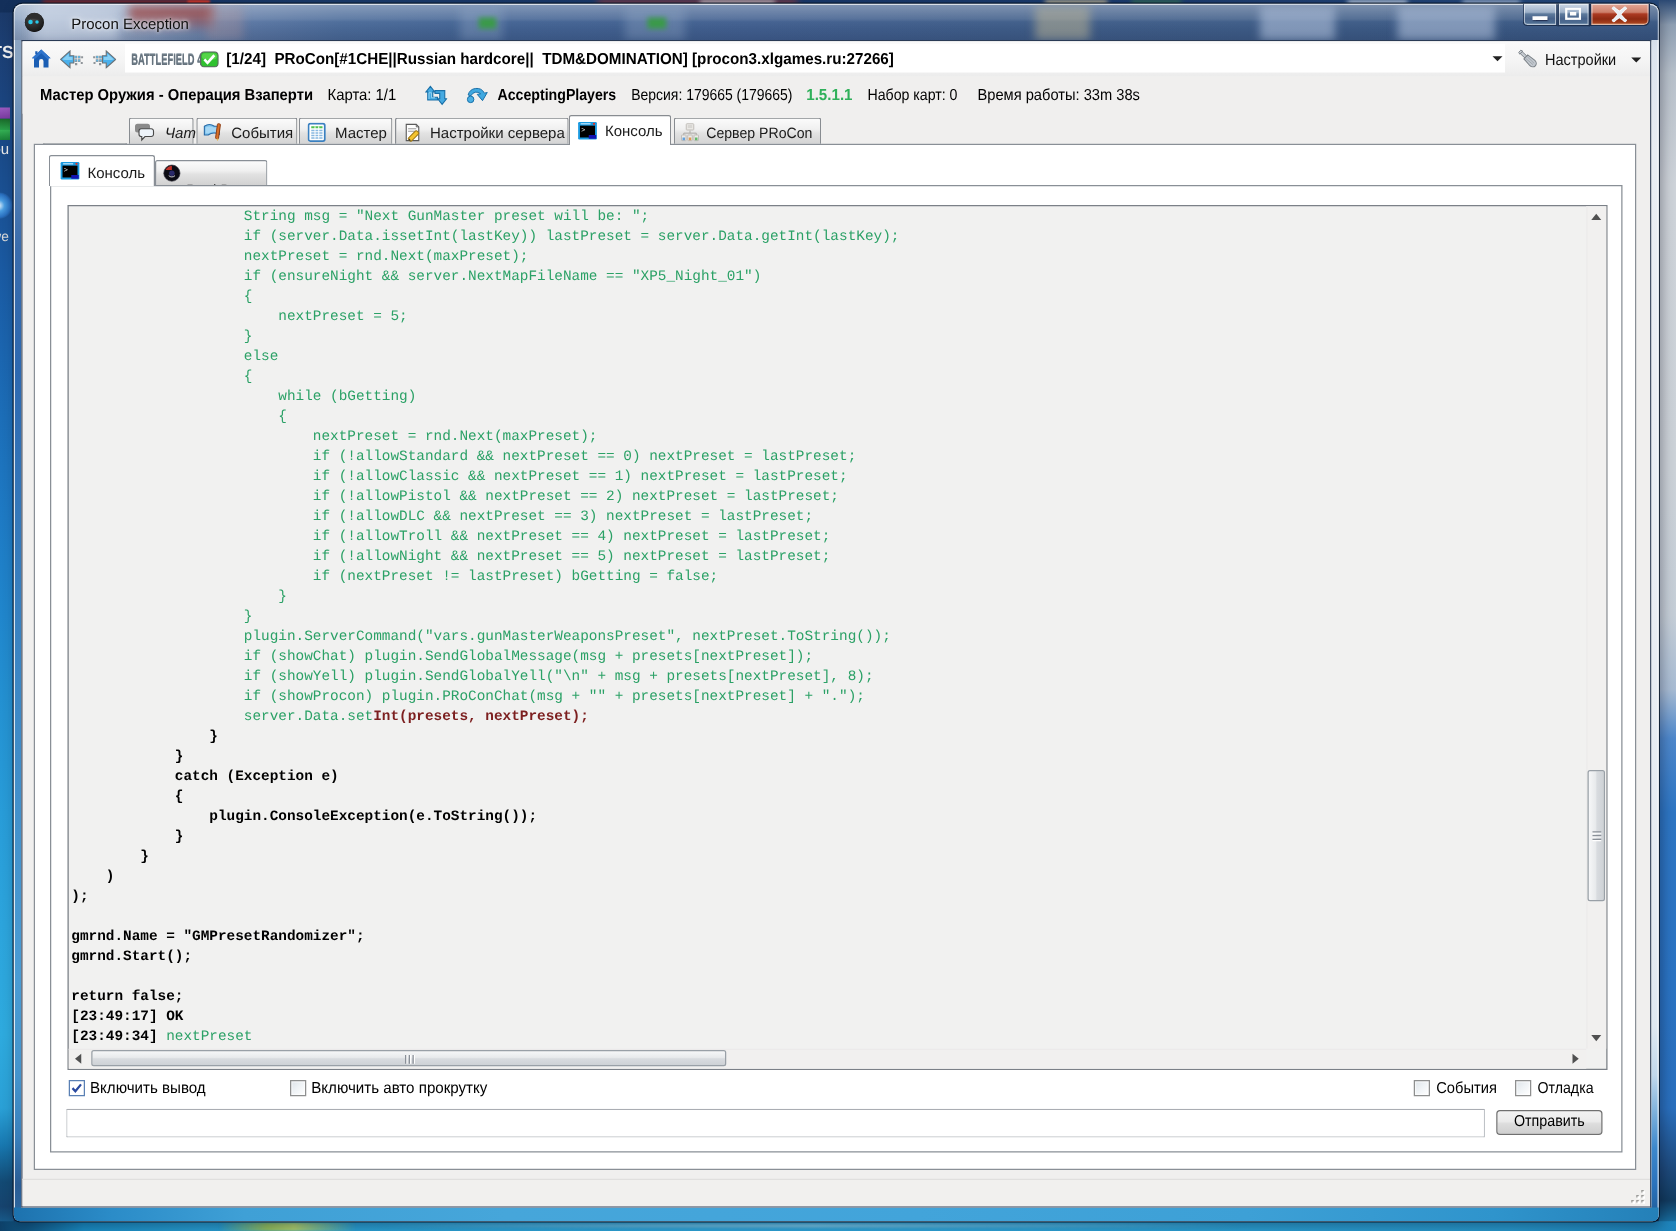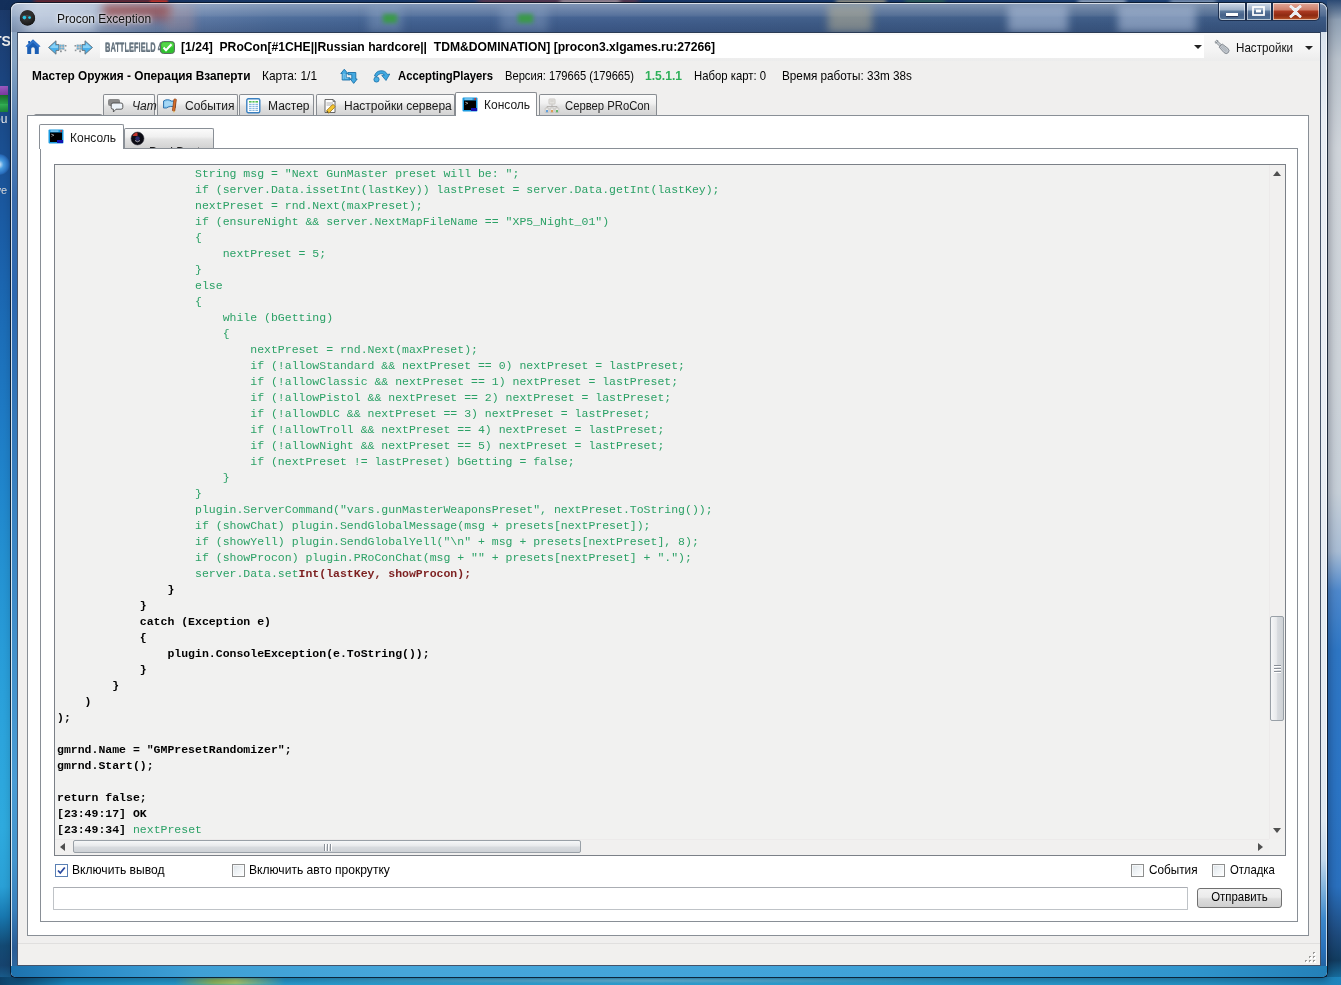--- a/index.html
+++ b/index.html
@@ -376,21 +376,21 @@
                             if (!allowDLC &amp;&amp; nextPreset == 3) nextPreset = lastPreset;
                             if (!allowTroll &amp;&amp; nextPreset == 4) nextPreset = lastPreset;
                             if (!allowNight &amp;&amp; nextPreset == 5) nextPreset = lastPreset;
                             if (nextPreset != lastPreset) bGetting = false;
                         }
                     }
                     plugin.ServerCommand("vars.gunMasterWeaponsPreset", nextPreset.ToString());
                     if (showChat) plugin.SendGlobalMessage(msg + presets[nextPreset]);
                     if (showYell) plugin.SendGlobalYell("\n" + msg + presets[nextPreset], 8);
                     if (showProcon) plugin.PRoConChat(msg + "" + presets[nextPreset] + ".");
-                    server.Data.set<span class="m">Int(lastKey, showProcon);</span>
+                    server.Data.set<span class="m">Int(presets, nextPreset);</span>
 <b>                }
             }
             catch (Exception e)
             {
                 plugin.ConsoleException(e.ToString());
             }
         }
     )
 );
 

